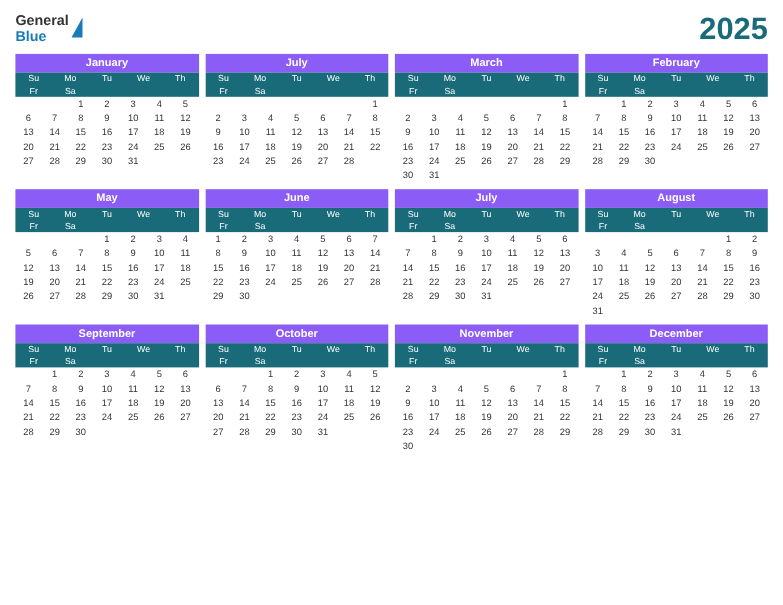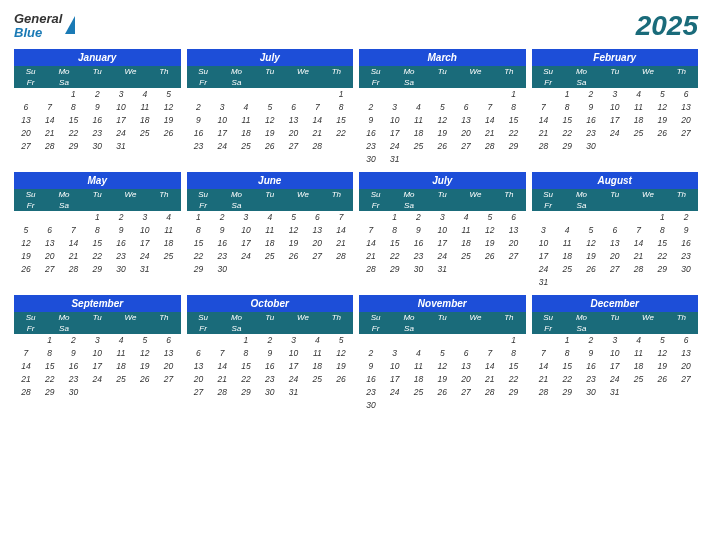--- a/index.html
+++ b/index.html
@@ -10,21 +10,20 @@
       font-family: Arial, sans-serif;
       font-size: 10px;
       overflow: hidden;
     }
     .page {
       width: 712px;
       height: 550px;
       background: #fff;
       padding: 12px 14px 10px 14px;
       position: relative;
-      font-style: italic;
     }
     .header {
       display: flex;
       justify-content: space-between;
       align-items: flex-start;
       margin-bottom: 8px;
     }
     .logo {
       display: flex;
       align-items: center;
@@ -56,21 +55,21 @@
     }
     .calendar-grid {
       display: grid;
       grid-template-columns: repeat(4, 1fr);
       gap: 6px;
     }
     .month-block {
       width: 100%;
     }
     .month-header {
-      background: #1d4ed8;
+      background: #8b5cf6;
       color: #fff;
       text-align: center;
       padding: 3px 0;
       font-size: 10px;
       font-weight: bold;
     }
     .day-headers {
       display: grid;
       grid-template-columns: repeat(5, 1fr);
       background: #1a6b7a;

